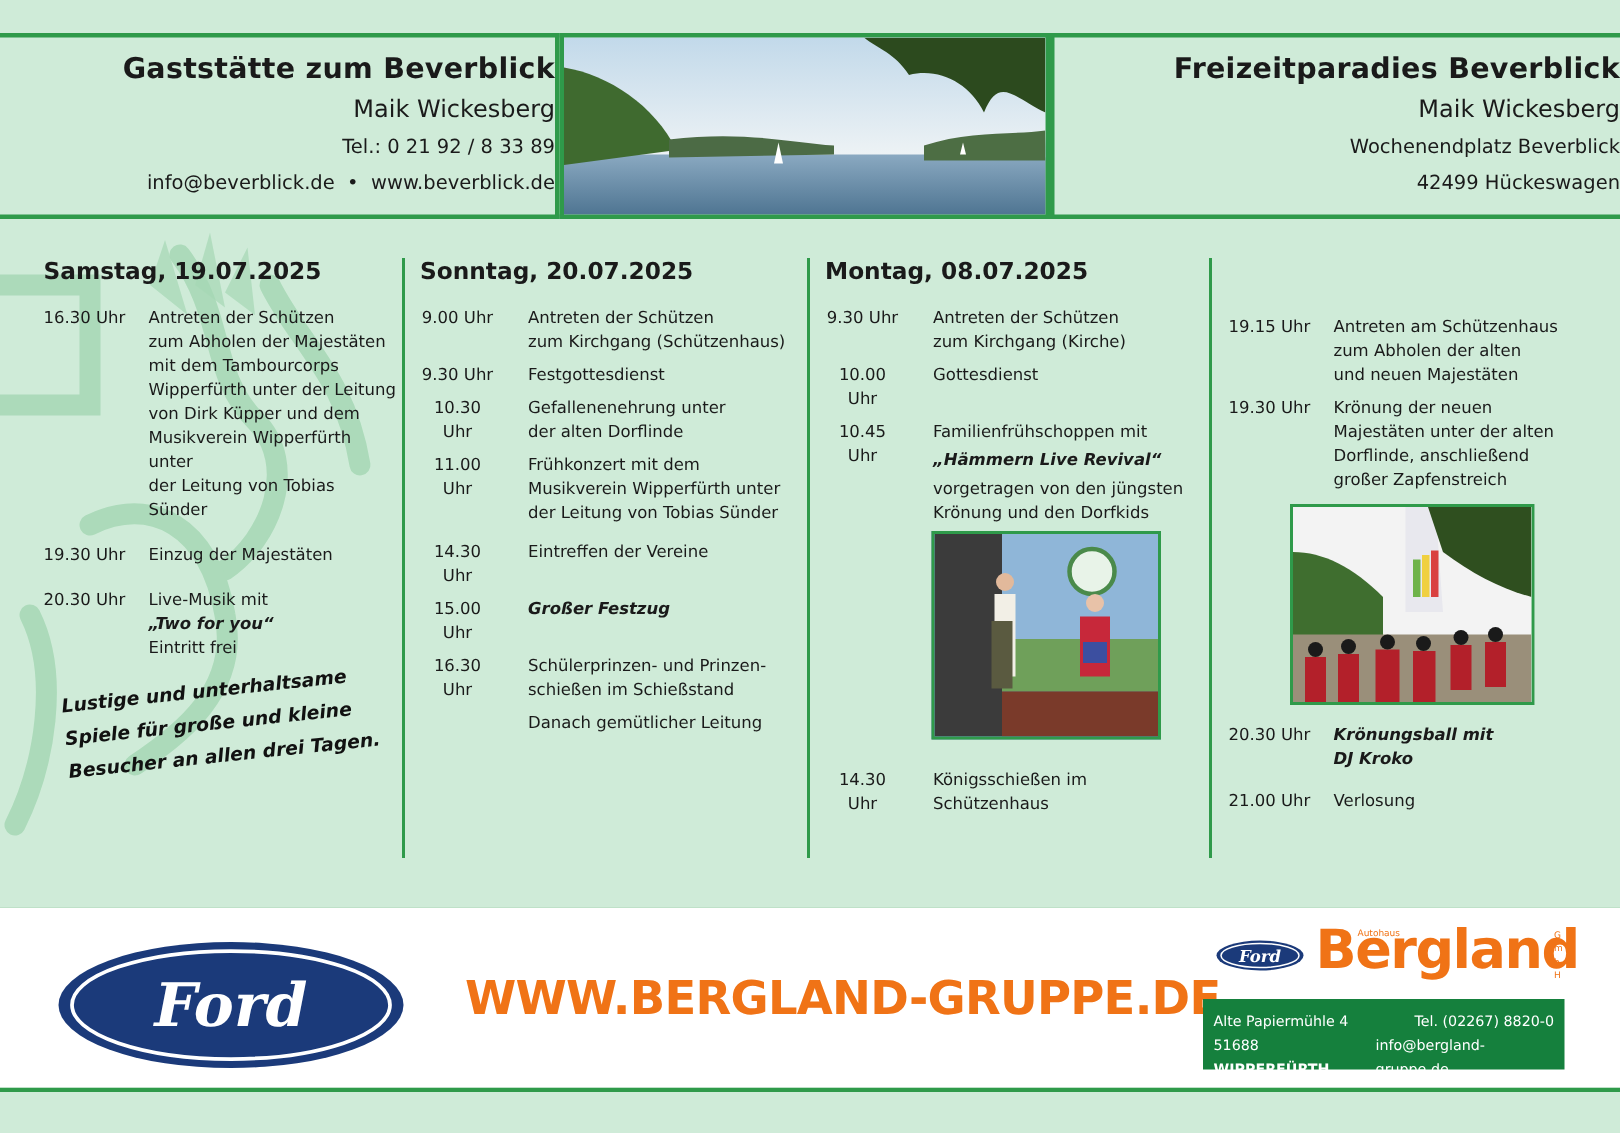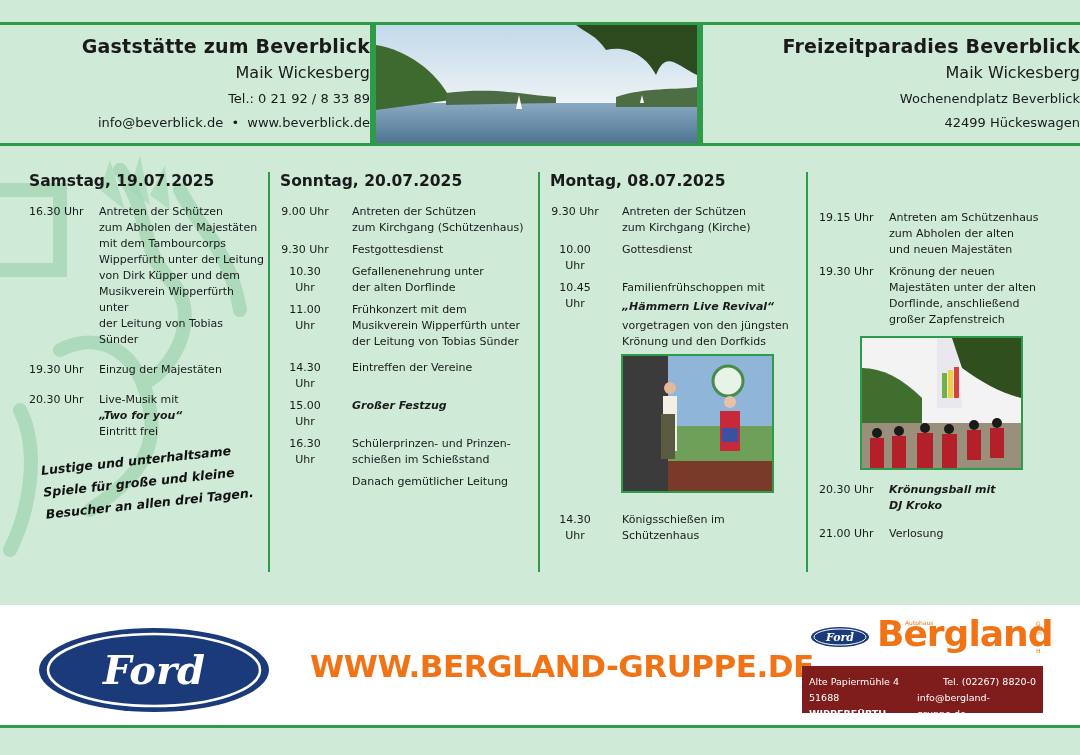--- a/index.html
+++ b/index.html
@@ -58,21 +58,21 @@
   .ford-big { position: absolute; left: 37px; top: 21px; }
   .url-big {
     position: absolute; left: 310px; top: 43px; font-size: 31px; font-weight: bold;
     color: #f07316; letter-spacing: -0.5px; font-family: "DejaVu Sans", sans-serif;
   }
   .ford-small { position: absolute; left: 810px; top: 21px; }
   .autohaus { position: absolute; left: 905px; top: 14px; font-size: 6px; color: #f07316; }
   .bergland { position: absolute; left: 877px; top: 8px; font-size: 36px; font-weight: bold; color: #f07316; letter-spacing: -1px; }
   .gmbh { position: absolute; left: 1036px; top: 14px; font-size: 6px; color: #f07316; line-height: 9px; width: 6px; }
   .addr-box {
-    position: absolute; left: 802px; top: 61px; width: 241px; height: 47px; background: #7f1d1d;
+    position: absolute; left: 802px; top: 61px; width: 241px; height: 47px; background: #15803d;
     color: #fff; font-size: 9.5px; padding: 8px 7px 0 7px; line-height: 16px;
   }
   .addr-row { display: flex; justify-content: space-between; }
 </style>
 </head>
 <body>
 
 <div class="green-line" style="top:605px;"></div>
 <div class="green-line" style="top:725px;"></div>
 

